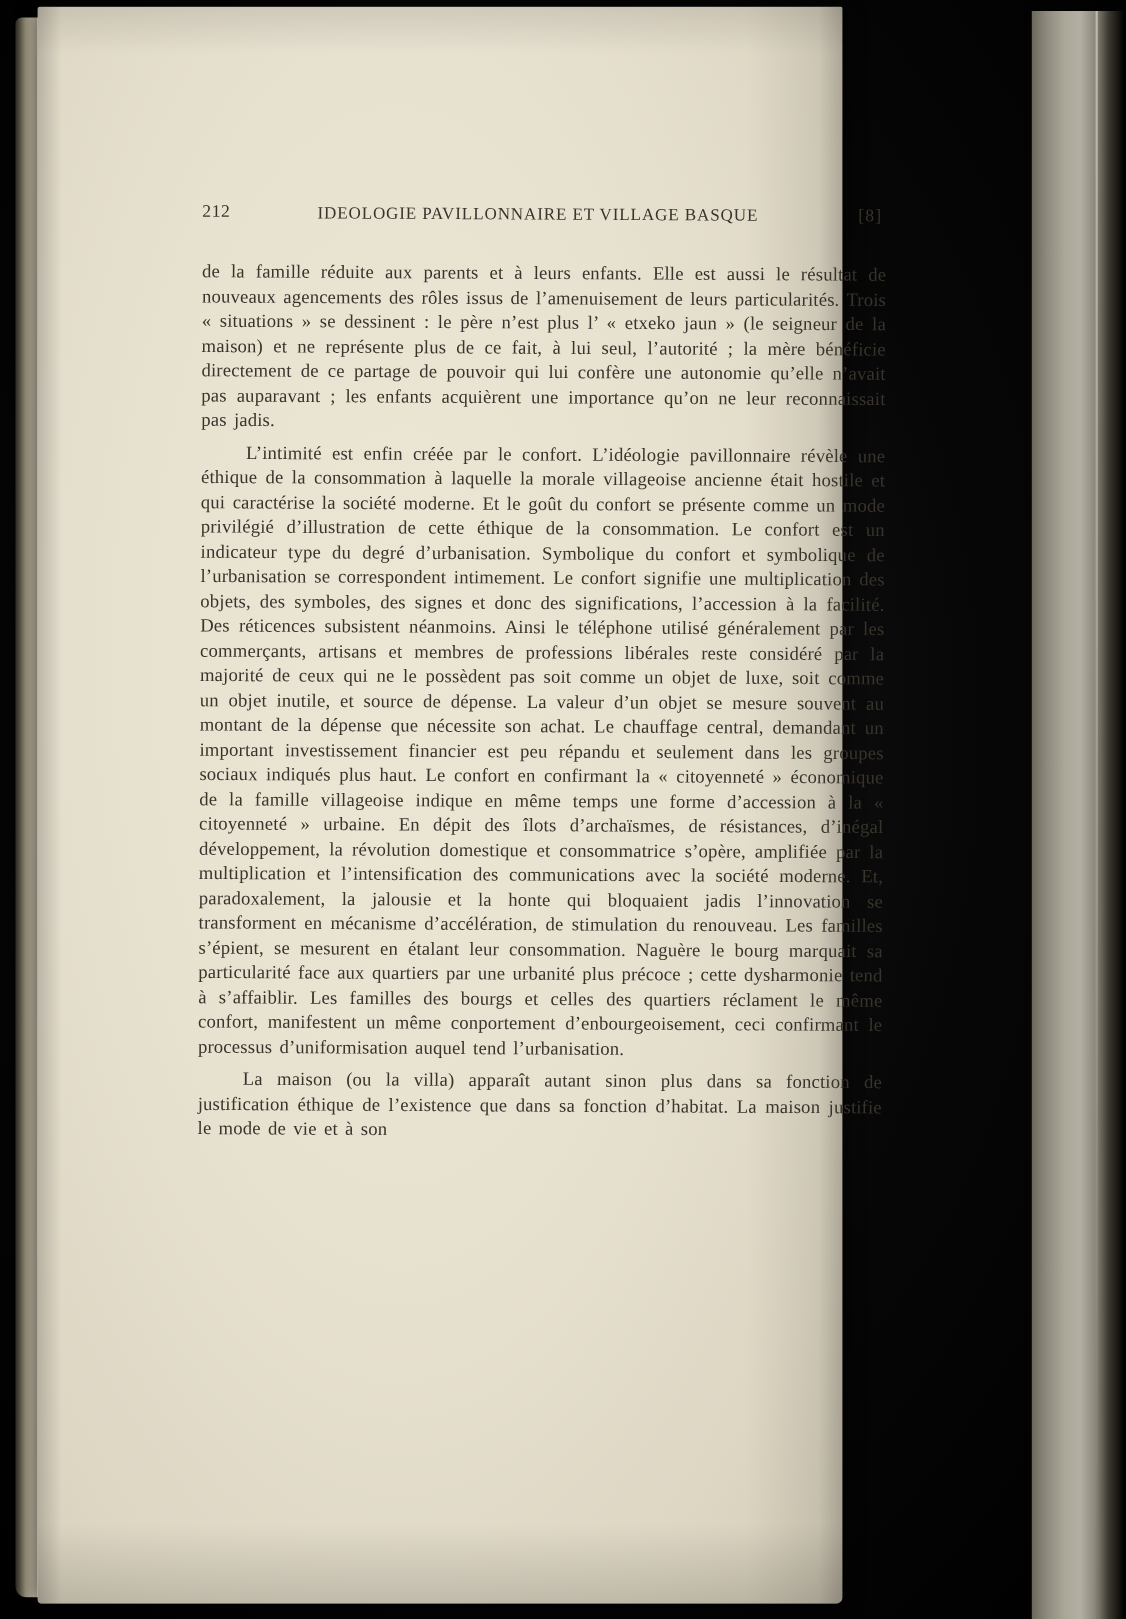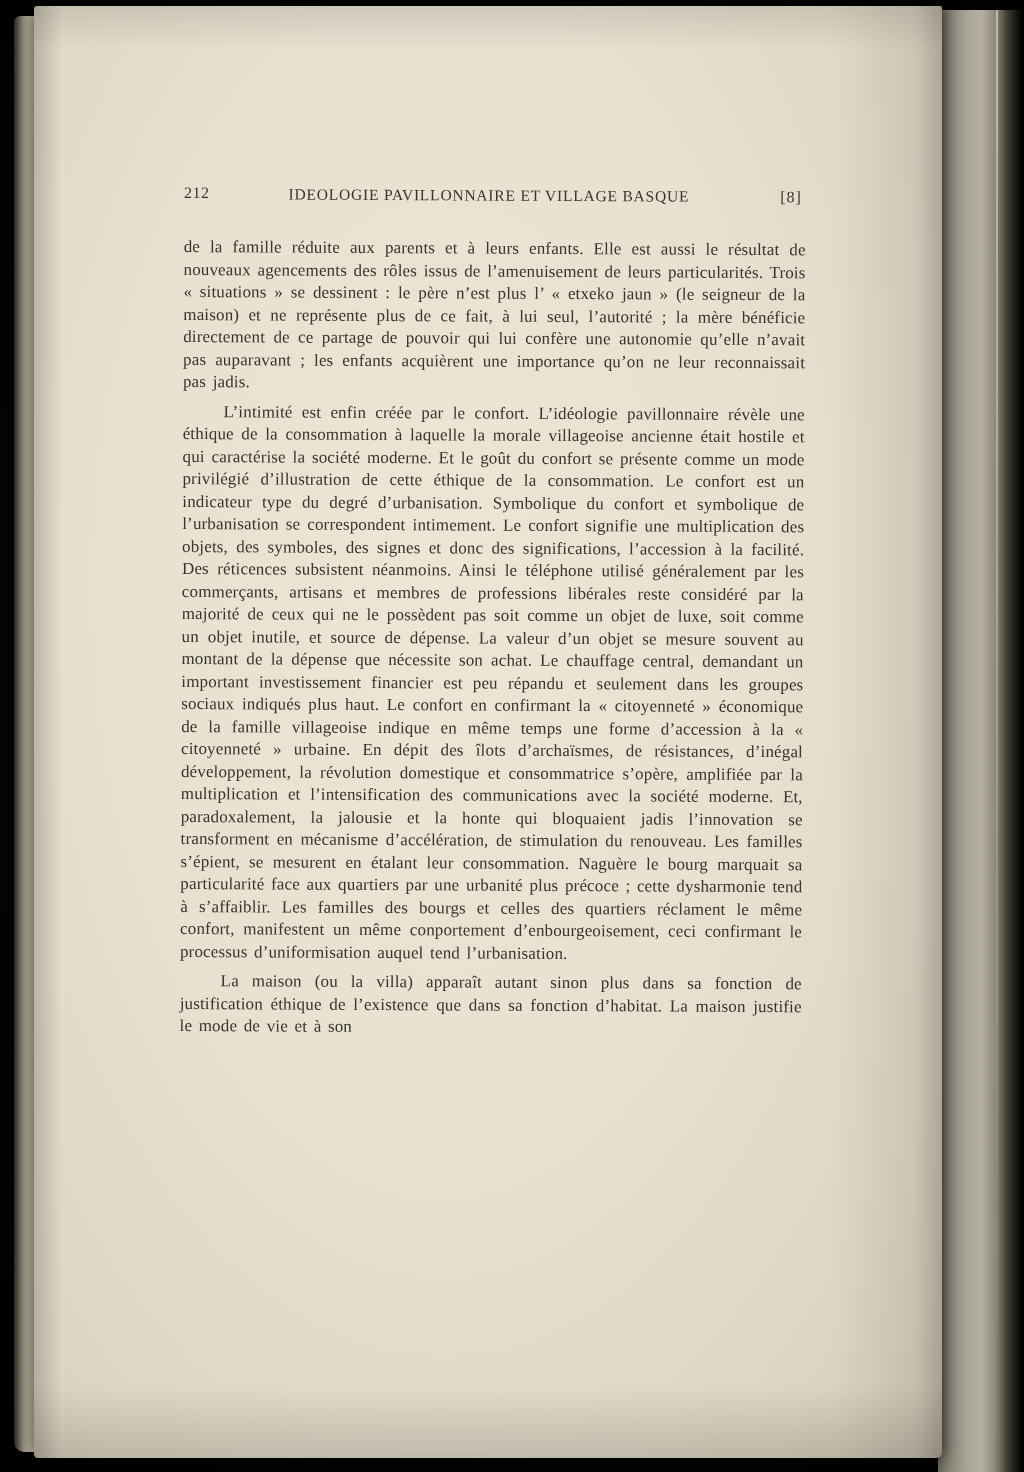--- a/index.html
+++ b/index.html
@@ -50,21 +50,21 @@
     position: absolute;
     left: 58px; top: 0; width: 2px; height: 100%;
     background: linear-gradient(180deg, #d8d2c0, #b8b2a0 40%, #7d786a);
     opacity: .7;
   }
   
   .page {
     position: absolute;
     left: 34px;
     top: 6px;
-    width: 908px;
+    width: 732px;
     height: 1452px;
     background:
       linear-gradient(90deg, rgba(0,0,0,.18) 0%, rgba(0,0,0,0) 3%),
       linear-gradient(270deg, rgba(0,0,0,.22) 0%, rgba(0,0,0,.08) 3%, rgba(0,0,0,0) 12%),
       linear-gradient(0deg, rgba(0,0,0,.14) 0%, rgba(0,0,0,0) 5%),
       linear-gradient(180deg, rgba(0,0,0,.10) 0%, rgba(0,0,0,0) 3%),
       radial-gradient(ellipse at 45% 40%, #ece6d5 0%, #e7e1d0 45%, #ddd6c3 80%, #d2cbb7 100%);
     border-radius: 3px 2px 6px 4px;
     box-shadow: 0 0 18px rgba(0,0,0,.8);
   }

